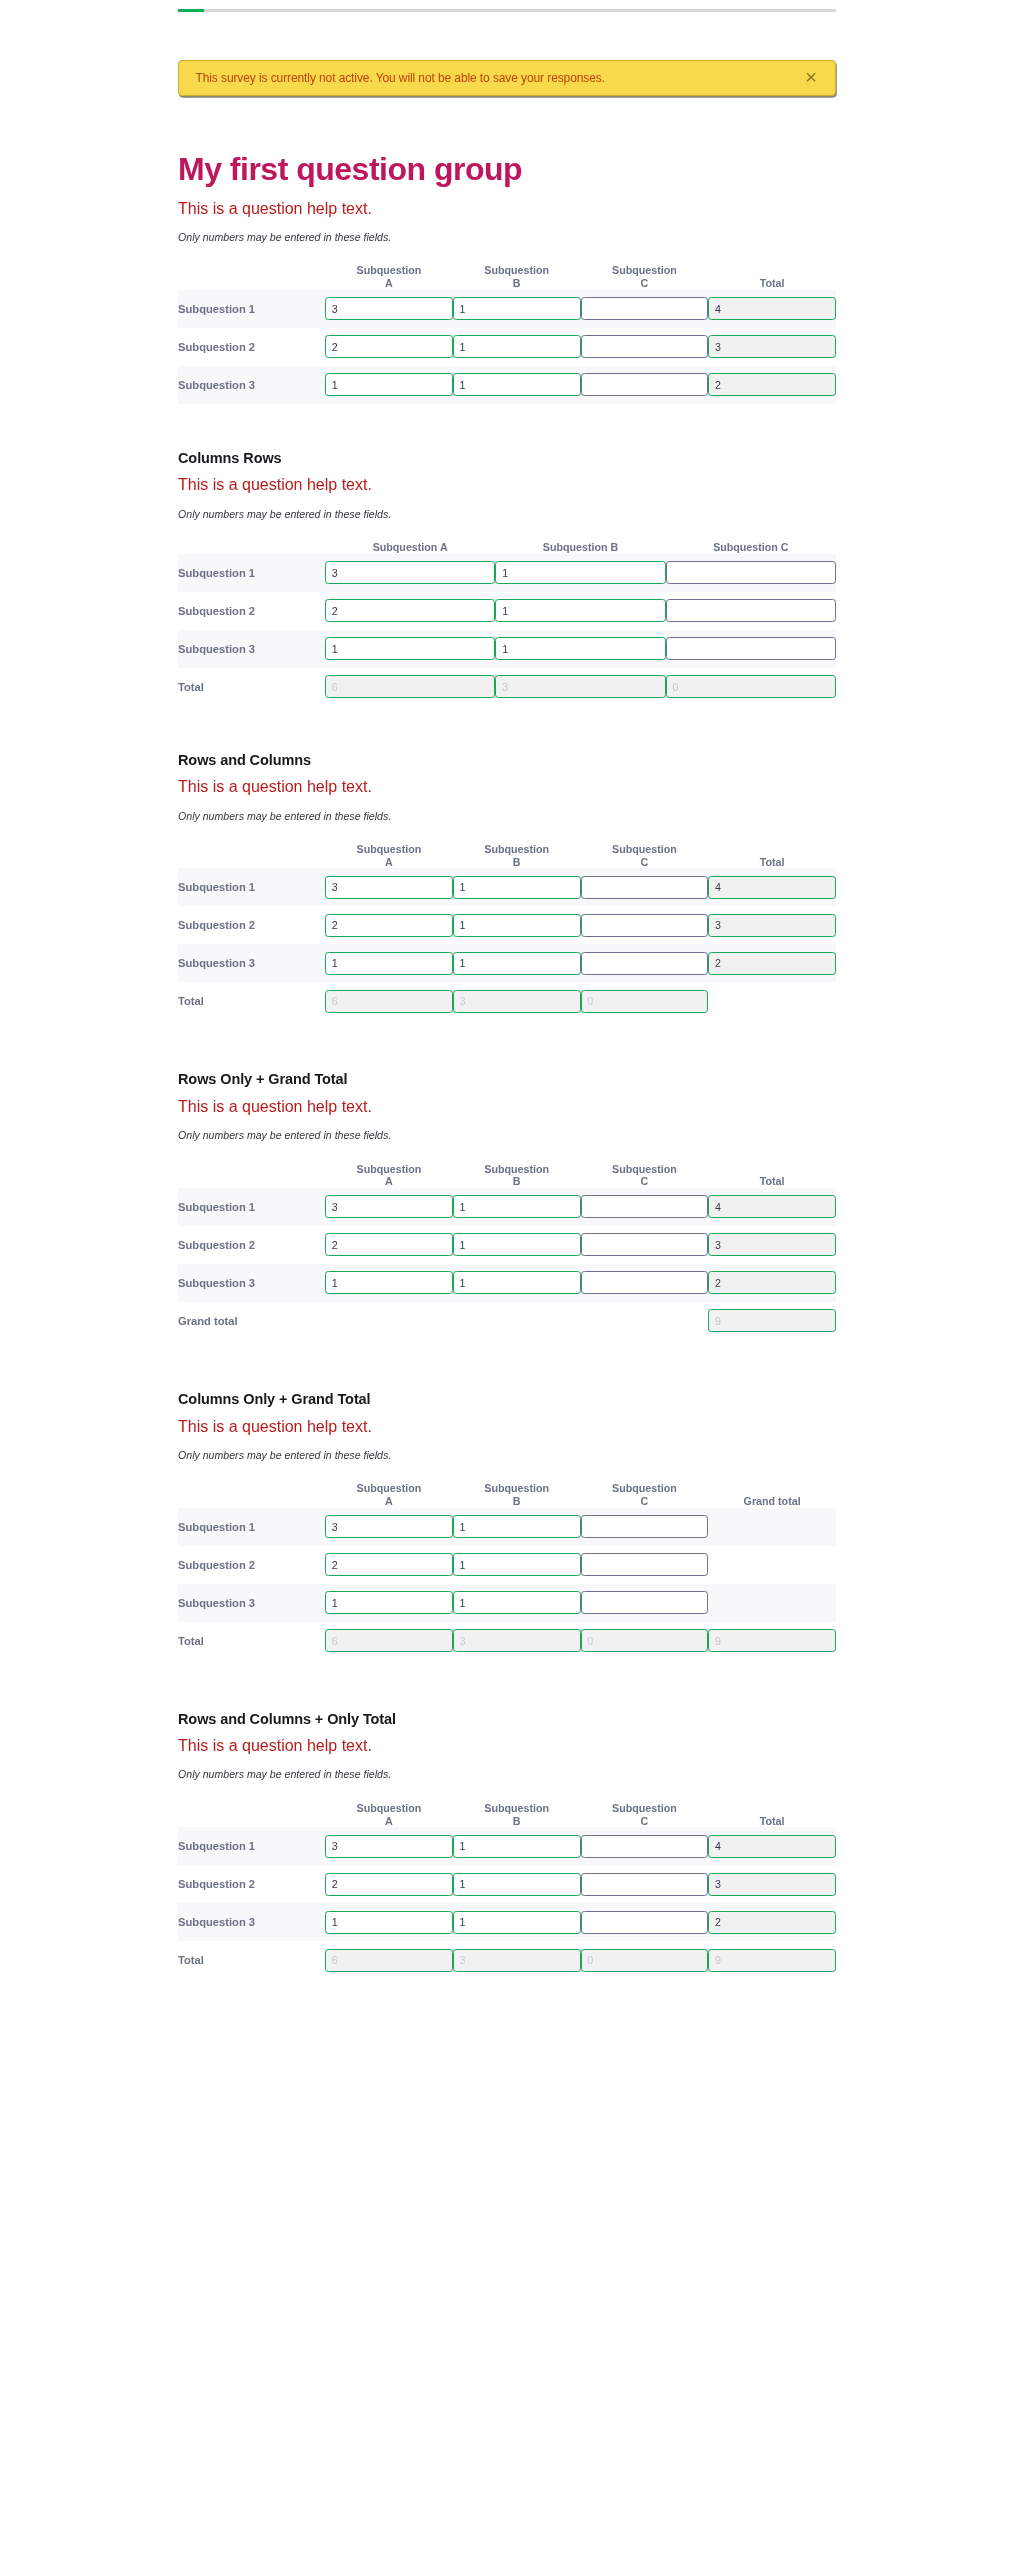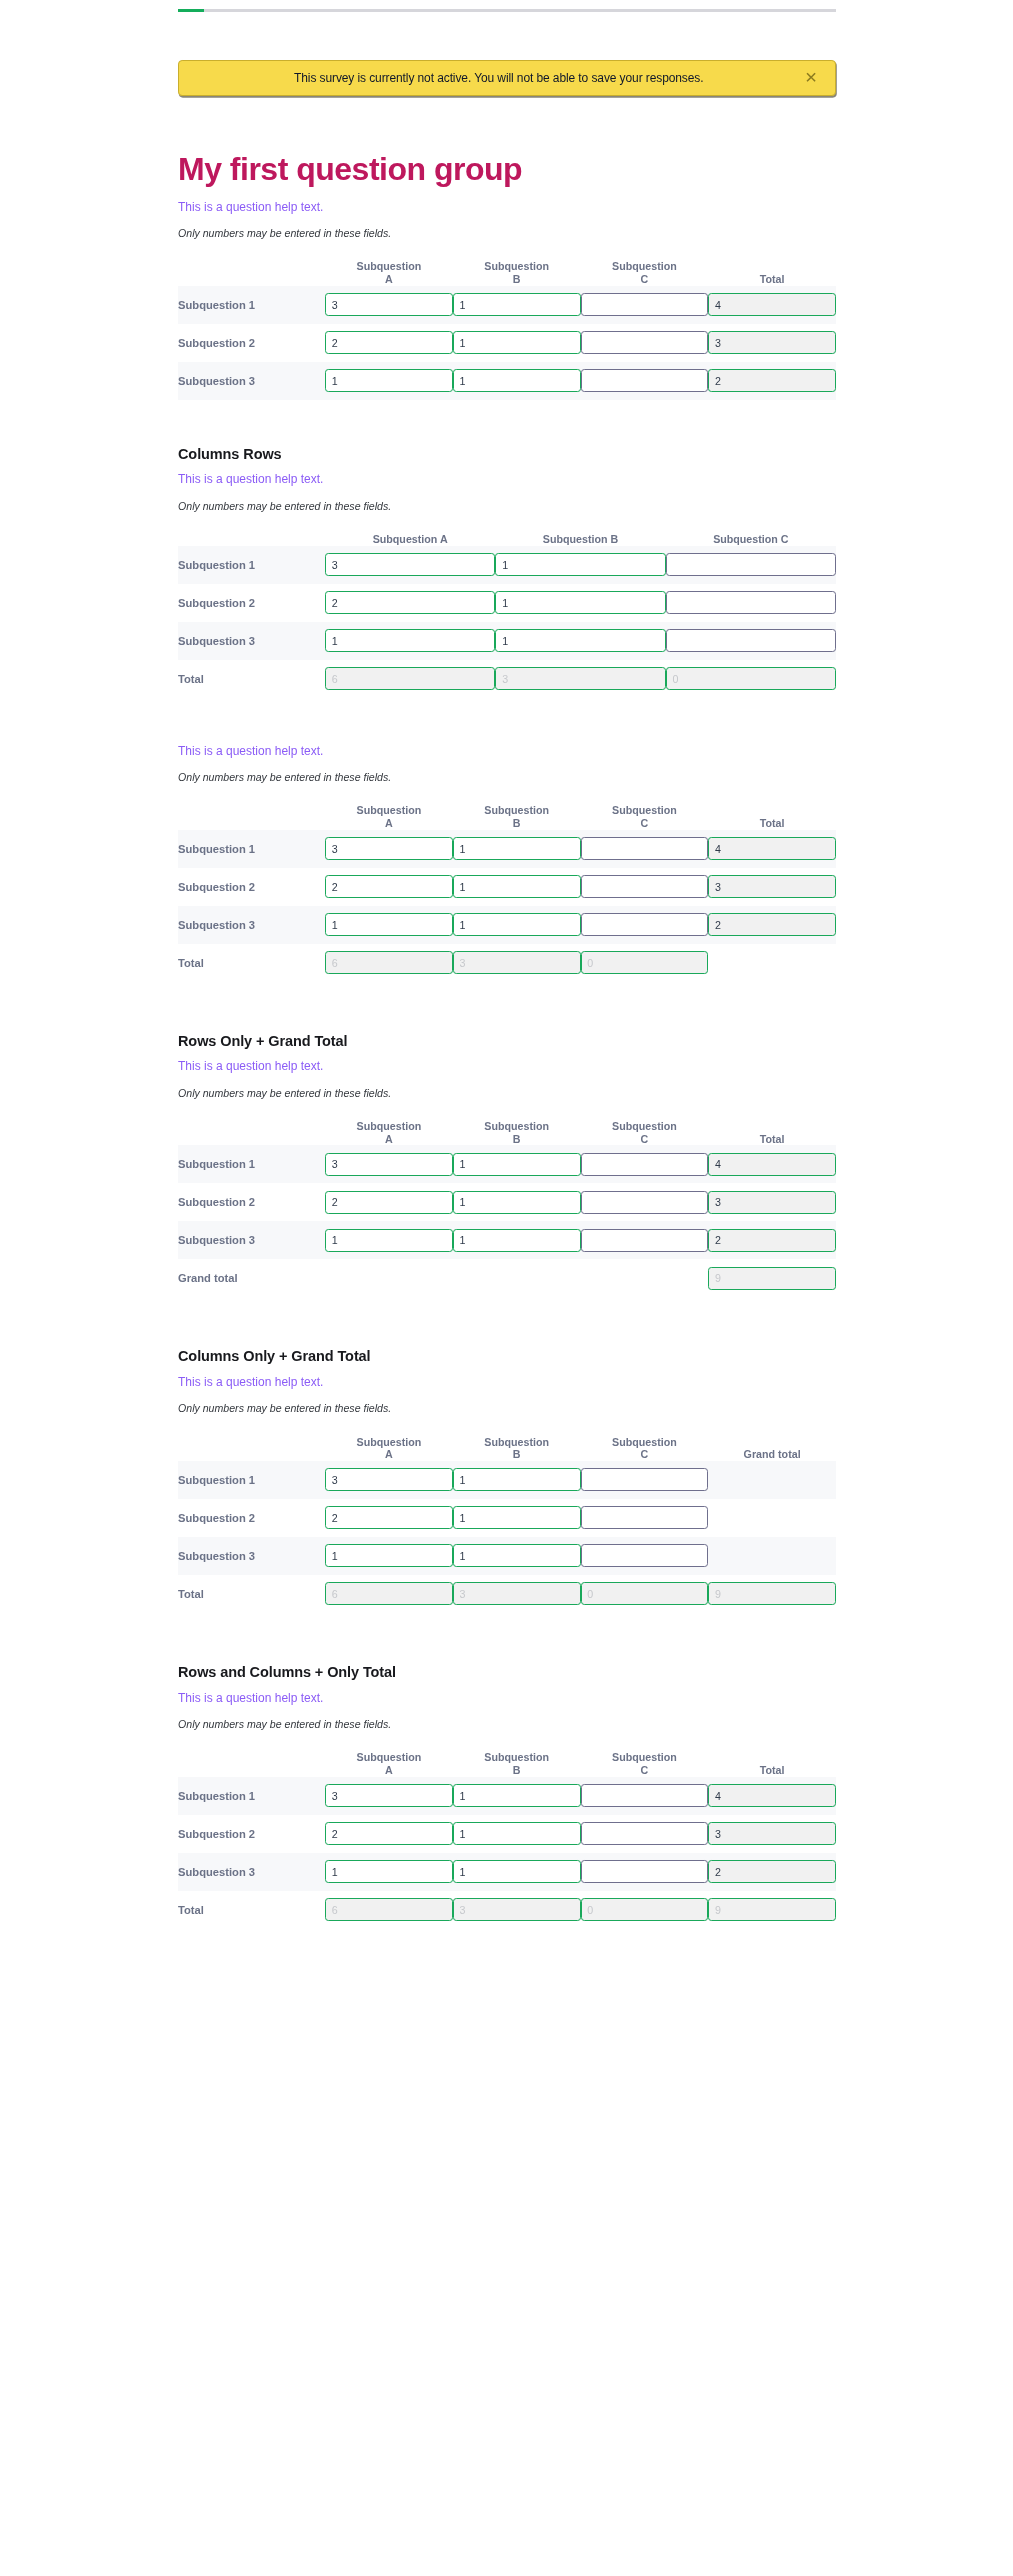--- a/index.html
+++ b/index.html
@@ -27,23 +27,22 @@
     width:658px; height:36px;
     background:#f7da4b;
     border:0.8px solid #c9ae2c;
     border-radius:4.1px;
     box-shadow:0.8px 1.7px 0 rgba(40,35,10,.55);
     display:flex; align-items:center;
     padding:0 15px 0 16.5px;
   }
   .banner-text {
     flex:1 1 auto;
-    font-size:12px; line-height:1.2; color:#0f172a;
+    font-size:12px; line-height:1.2; color:#c2410c;
     letter-spacing:-0.1px;
-    text-align:center;
   }
   .banner-close {
     flex:0 0 auto; width:18px; height:18px;
     display:flex; align-items:center; justify-content:center;
     font-size:15.7px; line-height:1; color:#8c7b1f;
     cursor:pointer; background:none; border:none; padding:0;
     font-family:"Liberation Sans", sans-serif;
   }
 
   
@@ -53,21 +52,21 @@
     font-size:32px; line-height:1.05; font-weight:bold;
     color:#be185d; margin:0 0 13.2px 0; letter-spacing:-0.5px;
   }
 
   .question { margin:0 0 0 0; }
   .q-title {
     font-size:14.5px; font-weight:bold; color:#18191d;
     margin:0 0 10.7px 0; letter-spacing:-0.1px;
   }
   .q-help {
-    font-size:12px; color:#8b5cf6; margin:0 0 13.2px 0;
+    font-size:16px; color:#b91c1c; margin:0 0 13.2px 0;
   }
   .q-note {
     font-size:10.6px; font-style:italic; color:#33373d;
     margin:0 0 21.5px 0;
   }
 
   
   table.arr {
     border-collapse:collapse; width:658px; table-layout:fixed;
   }
@@ -246,20 +245,21 @@
                 </td>
                 <td class="cell">
                   <input type="text" class="fld calc" readonly="" value="0" style="">
                 </td>
               </tr>
             </tbody>
           </table>
         </div>
         <div class="spacer-md"></div>
         <div class="question">
+          <h2 class="q-title">Rows and Columns</h2>
           <p class="q-help">This is a question help text.</p>
           <p class="q-note">Only numbers may be entered in these fields.</p>
           <table class="arr">
             <thead>
               <tr>
                 <th class="col-head row-head-blank"></th>
                 <th class="col-head"><span>Subquestion</span><br><span>A</span></th>
                 <th class="col-head"><span>Subquestion</span><br><span>B</span></th>
                 <th class="col-head"><span>Subquestion</span><br><span>C</span></th>
                 <th class="col-head">Total</th>

